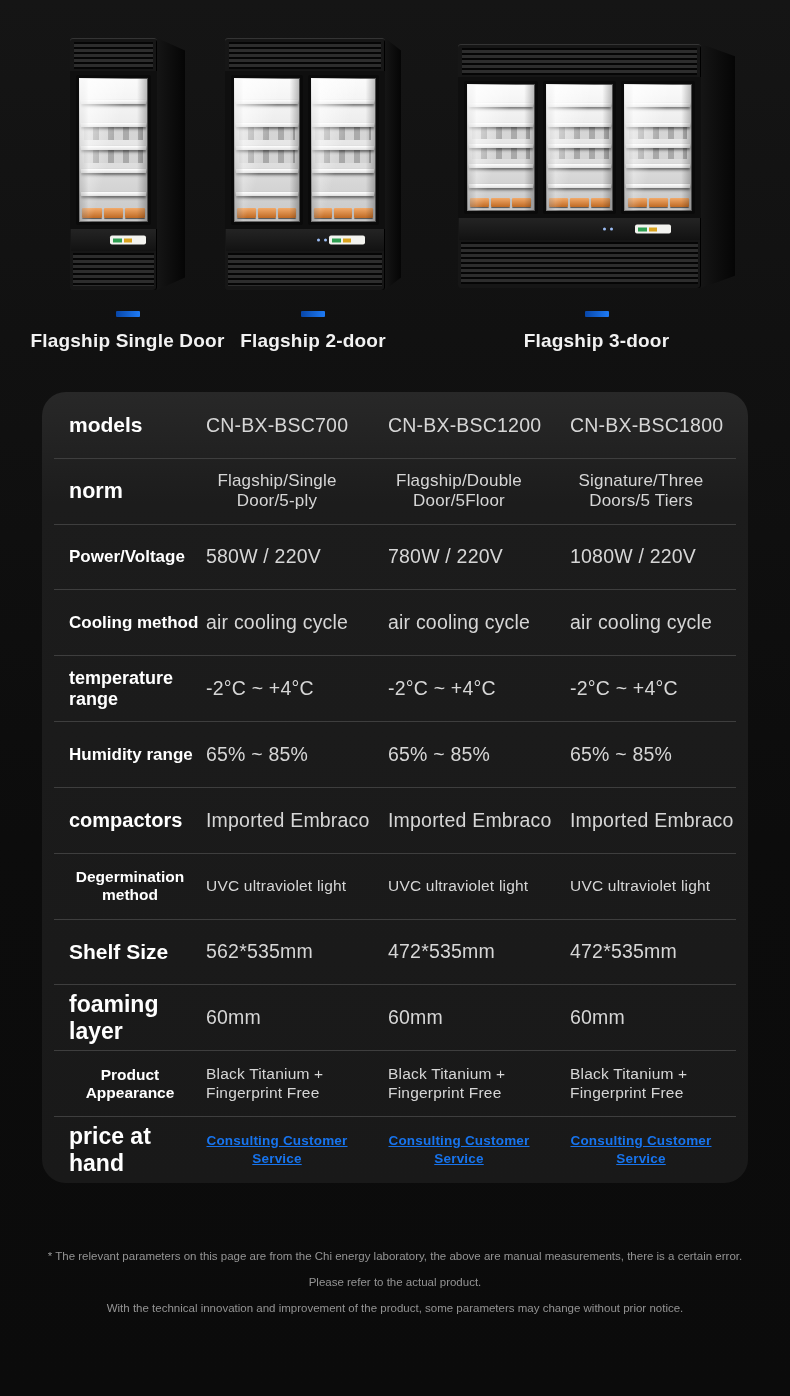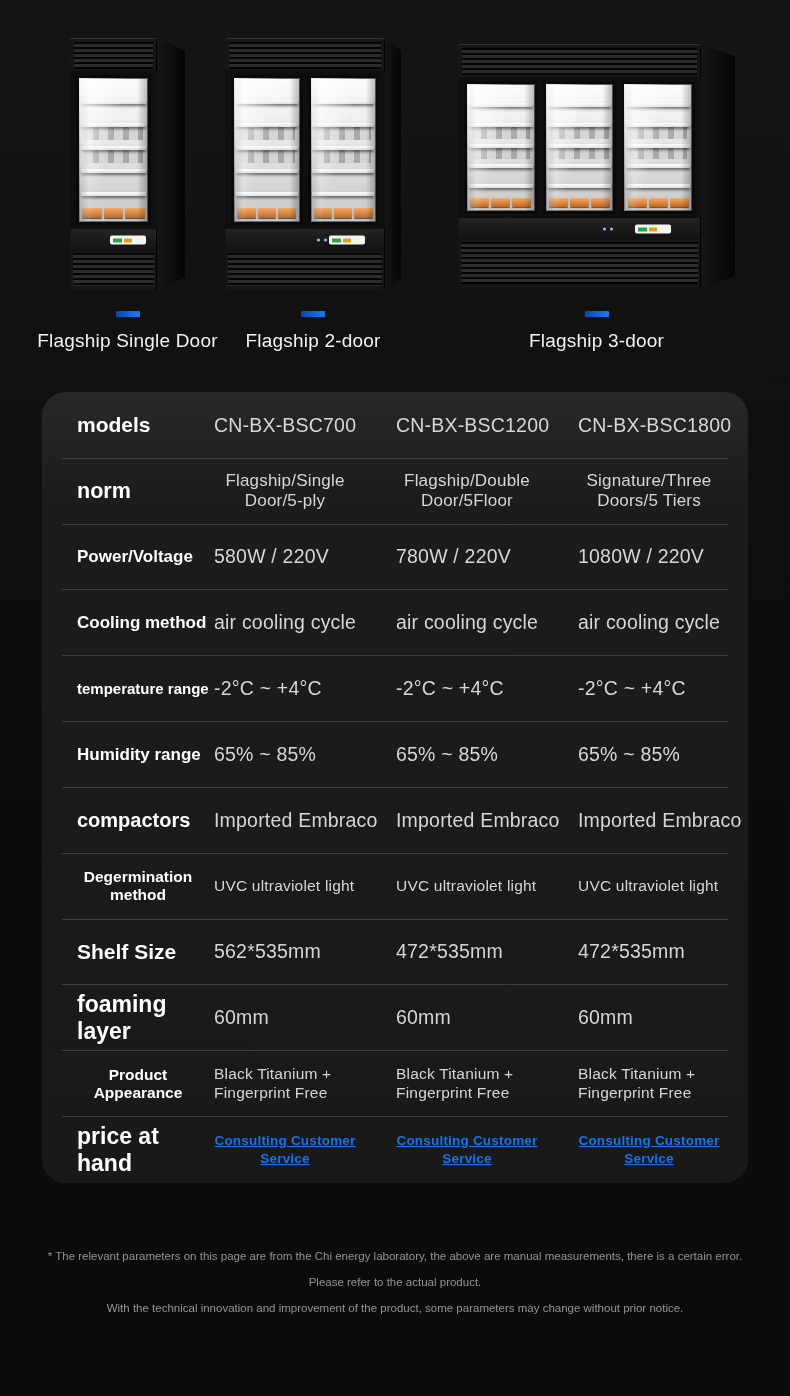--- a/index.html
+++ b/index.html
@@ -55,38 +55,38 @@
         width:36px;height:9px;background:#f3f3ef;border-radius:2px;
         display:flex;align-items:center;gap:2px;padding:0 3px;box-sizing:border-box;}
   .pill .g{width:9px;height:4px;background:#2f9f52;}
   .pill .y{width:8px;height:4px;background:#d9a31f;}
 
   .bar{position:absolute;left:50%;transform:translateX(-50%);width:24px;height:6px;border-radius:1px;
        background:linear-gradient(90deg,#0846a8,#1e7bf5);}
   .p1 .bar,.p2 .bar{top:273px;}
   .p3 .bar{top:267px;}
   .caption{position:absolute;left:50%;transform:translateX(-50%);white-space:nowrap;
-       color:#f2f2f2;font-size:19px;font-weight:400;letter-spacing:.2px;}
+       color:#f2f2f2;font-size:19px;font-weight:700;letter-spacing:.2px;}
   .p1 .caption,.p2 .caption{top:292px;}
   .p3 .caption{top:286px;}
 
   
   #spec-card{position:absolute;left:42px;top:392px;width:706px;height:791px;box-sizing:border-box;
       border-radius:24px;background:linear-gradient(180deg,#282828 0%,#1c1c1c 14%,#191919 100%);
-      padding:1px 20px;display:flex;flex-direction:column;}
+      padding:1px 12px;display:flex;flex-direction:column;}
   .row{flex:1;display:flex;align-items:center;border-bottom:1px solid #3e3e3e;}
   .row:last-child{border-bottom:none;}
   .c-label{flex:0 0 152px;width:152px;color:#ffffff;white-space:pre-line;line-height:1.15;box-sizing:border-box;}
   .c-label.left{text-align:left;padding-left:15px;}
   .c-label.center{text-align:center;}
   .c-val{flex:0 0 182px;width:182px;color:#d6d6d6;white-space:pre-line;line-height:1.2;box-sizing:border-box;letter-spacing:.2px;}
   .v-left{text-align:left;}
   .v-center{text-align:center;padding-right:40px;}
 
-  .s15{font-size:15px;font-weight:600;}
+  .s15{font-size:18px;font-weight:600;}
   .s16{font-size:15.5px;font-weight:600;}
   .s17{font-size:17px;font-weight:600;}
   .s19{font-size:23px;font-weight:600;}
   .s20{font-size:20px;font-weight:600;}
   .s21{font-size:21px;font-weight:600;}
   .s22{font-size:21.5px;font-weight:600;}
   .v20{font-size:19.5px;}
   .v17{font-size:17px;}
   .v15{font-size:15.5px;}
   .vprice{font-size:13.5px;font-weight:700;color:#1774ee;line-height:1.3;text-decoration:underline;}

